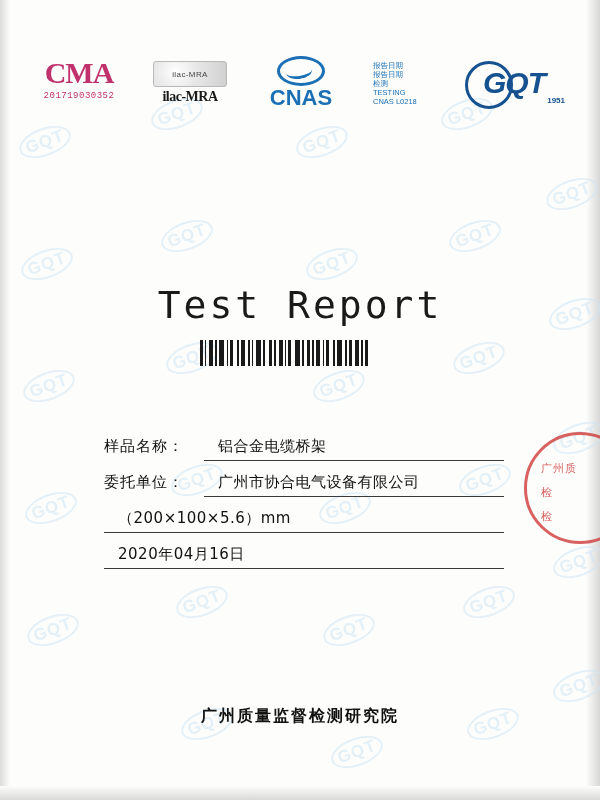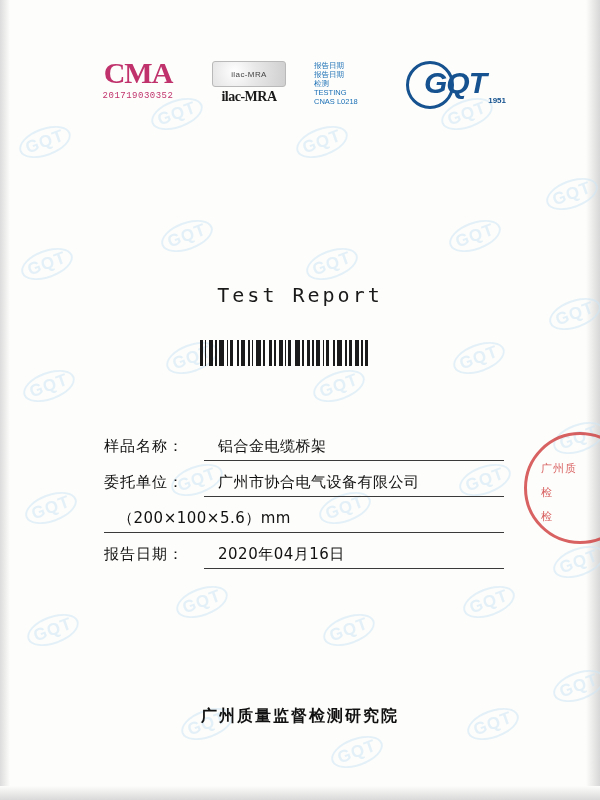--- a/index.html
+++ b/index.html
@@ -205,21 +205,21 @@
     font-size: 34px;
     letter-spacing: 4px;
     color: #111;
   }
   .title-en {
     position: absolute;
     left: 0; top: 283px;
     width: 600px;
     text-align: center;
     font-family: "DejaVu Sans Mono", monospace;
-    font-size: 20px;
+    font-size: 38px;
     letter-spacing: 3px;
     color: #1a1a1a;
   }
 
   
   .barcode {
     position: absolute;
     left: 200px; top: 340px;
     width: 205px; height: 26px;
     display: flex;
@@ -353,20 +353,24 @@
       <div class="cma-num">201719030352</div>
     </div>
 
     <div class="logo-ilac">
       <div class="ilac-top">
         <span>ilac-MRA</span>
       </div>
       <div class="ilac-bot">ilac-MRA</div>
     </div>
 
+    <div class="logo-cnas">
+      <div class="cnas-oval"></div>
+      <div class="cnas-text">CNAS</div>
+    </div>
 
     <div class="logo-cnas-info">
       <div>报告日期</div>
       <div>报告日期</div>
       <div>检测</div>
       <div>TESTING</div>
       <div>CNAS L0218</div>
     </div>
 
     <div class="logo-gqt">
@@ -468,21 +472,20 @@
       </div>
     </div>
 
     <div class="field-row">
       <div class="field-value-wrap">
         <div class="field-value">（200×100×5.6）mm</div>
       </div>
     </div>
 
     <div class="field-row">
-      <div class="field-label">报告日期：</div>
       <div class="field-value-wrap">
         <div class="field-value">2020年04月16日</div>
       </div>
     </div>
 
   </div>
 
   <div class="issuer">广州质量监督检测研究院</div>
 
 </div>

